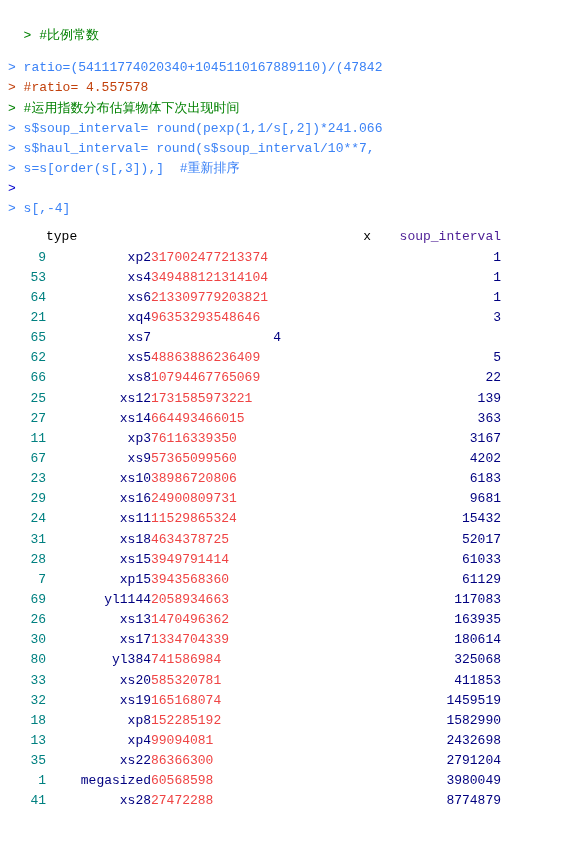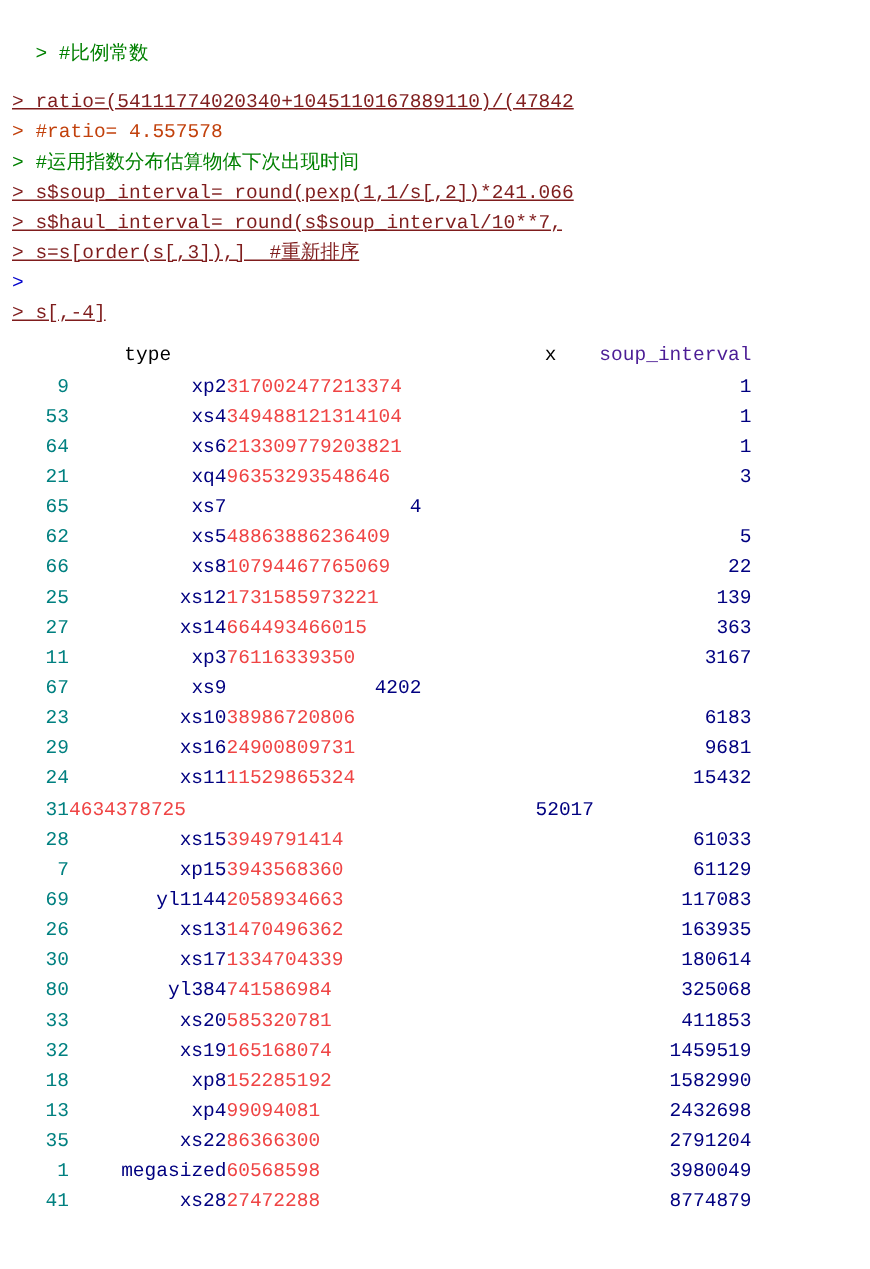--- a/index.html
+++ b/index.html
@@ -11,38 +11,38 @@
       min-height: 846px;
       overflow-x: hidden;
     }
     .console {
       background: #ffffff;
       padding: 6px 8px;
       white-space: pre;
       line-height: 1.55;
     }
     .line-comment { color: #008000; }
-    .line-code { color: #7f1d1d; text-decoration: underline; }
+    .line-code { color: #3b82f6; }
     .line-output { color: #c2410c; }
     .line-blank { color: #0000cc; }
 
     .table-section {
       padding: 0 8px;
       margin-top: 2px;
     }
     .table-header {
       display: flex;
       color: #000000;
       font-family: 'Courier New', Courier, monospace;
       font-size: 13px;
       line-height: 1.55;
       padding-left: 4px;
     }
     .col-index { width: 34px; text-align: right; color: #000; }
-    .col-type  { width: 105px; text-align: center; color: #000; }
+    .col-type  { width: 105px; text-align: left; color: #000; }
     .col-x     { width: 220px; text-align: right; color: #000; }
     .col-si    { width: 130px; text-align: right; color: #4c1d95; }
 
     .table-row-item {
       display: flex;
       font-family: 'Courier New', Courier, monospace;
       font-size: 13px;
       line-height: 1.55;
       padding-left: 4px;
     }
@@ -130,20 +130,21 @@
     </div>
       <div class="table-row-item">
       <span class="row-index">11</span>
       <span class="row-type">xp3</span>
       <span class="row-x">76116339350</span>
       <span class="row-si">3167</span>
     </div>
       <div class="table-row-item">
       <span class="row-index">67</span>
       <span class="row-type">xs9</span>
+      <span class="row-x">57365099560</span>
       <span class="row-si">4202</span>
     </div>
       <div class="table-row-item">
       <span class="row-index">23</span>
       <span class="row-type">xs10</span>
       <span class="row-x">38986720806</span>
       <span class="row-si">6183</span>
     </div>
       <div class="table-row-item">
       <span class="row-index">29</span>
@@ -152,20 +153,21 @@
       <span class="row-si">9681</span>
     </div>
       <div class="table-row-item">
       <span class="row-index">24</span>
       <span class="row-type">xs11</span>
       <span class="row-x">11529865324</span>
       <span class="row-si">15432</span>
     </div>
       <div class="table-row-item">
       <span class="row-index">31</span>
+      <span class="row-type">xs18</span>
       <span class="row-x">4634378725</span>
       <span class="row-si">52017</span>
     </div>
       <div class="table-row-item">
       <span class="row-index">28</span>
       <span class="row-type">xs15</span>
       <span class="row-x">3949791414</span>
       <span class="row-si">61033</span>
     </div>
       <div class="table-row-item">

